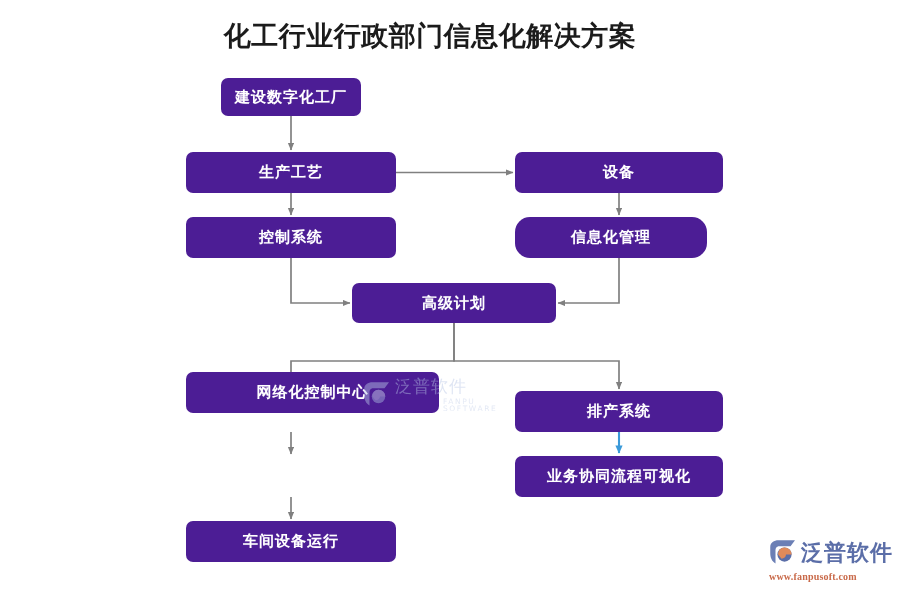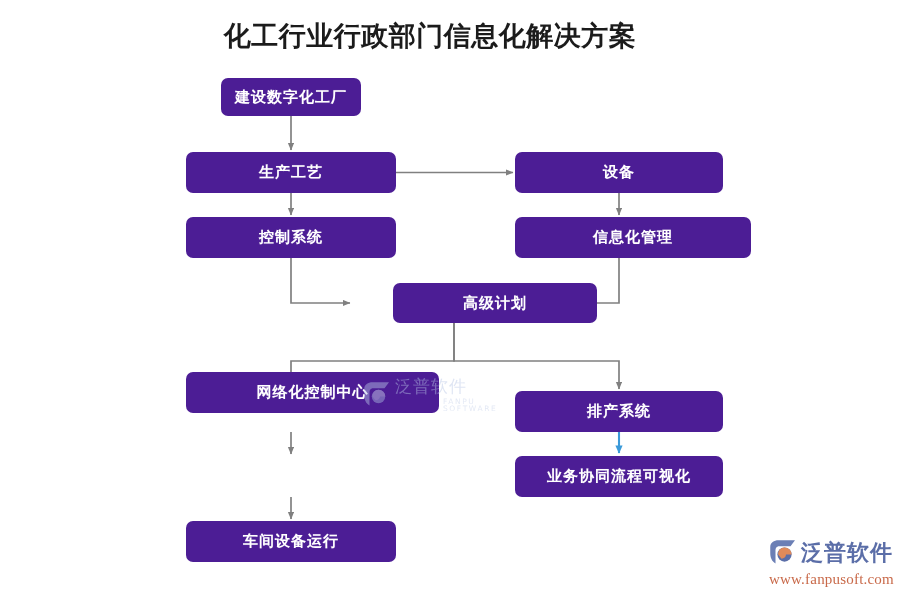--- a/index.html
+++ b/index.html
@@ -108,26 +108,26 @@
   }
   #logo .logo-cn {
     font-size: 22px;
     color: #5b6ea8;
     font-weight: bold;
     letter-spacing: 1px;
     line-height: 1;
   }
   #logo .logo-url {
     font-family: "Liberation Serif", "DejaVu Serif", serif;
-    font-size: 15px;
+    font-size: 10px;
     color: #c96a4a;
     letter-spacing: 0.2px;
     margin-top: 3px;
     margin-left: 1px;
-    font-weight: normal;
+    font-weight: bold;
   }
 </style>
 </head>
 <body>
 
 <div id="canvas">
 
   <div id="title">化工行业行政部门信息化解决方案</div>
 
   <svg id="edges" viewBox="0 0 900 600">
@@ -167,23 +167,23 @@
   </svg>
 
   <div class="node" style="left:221px;top:78px;width:140px;height:38px;">建设数字化工厂</div>
 
   <div class="node" style="left:186px;top:152px;width:210px;height:41px;">生产工艺</div>
 
   <div class="node" style="left:515px;top:152px;width:208px;height:41px;">设备</div>
 
   <div class="node" style="left:186px;top:217px;width:210px;height:41px;">控制系统</div>
 
-  <div class="node" style="left:515px;top:217px;width:236px;height:41px;">信息化管理</div>
-
-  <div class="node" style="left:352px;top:283px;width:204px;height:40px;margin-left:41px;">高级计划</div>
+  <div class="node" style="left:515px;top:217px;width:192px;height:41px;border-radius:15px;">信息化管理</div>
+
+  <div class="node" style="left:352px;top:283px;width:204px;height:40px;">高级计划</div>
 
   <div class="node" style="left:186px;top:372px;width:253px;height:41px;">网络化控制中心</div>
 
   <div class="node" style="left:515px;top:391px;width:208px;height:41px;">排产系统</div>
 
 
   <div class="node" style="left:515px;top:456px;width:208px;height:41px;">业务协同流程可视化</div>
 
   <div class="node" style="left:186px;top:521px;width:210px;height:41px;border-radius:7px;">车间设备运行</div>
 

